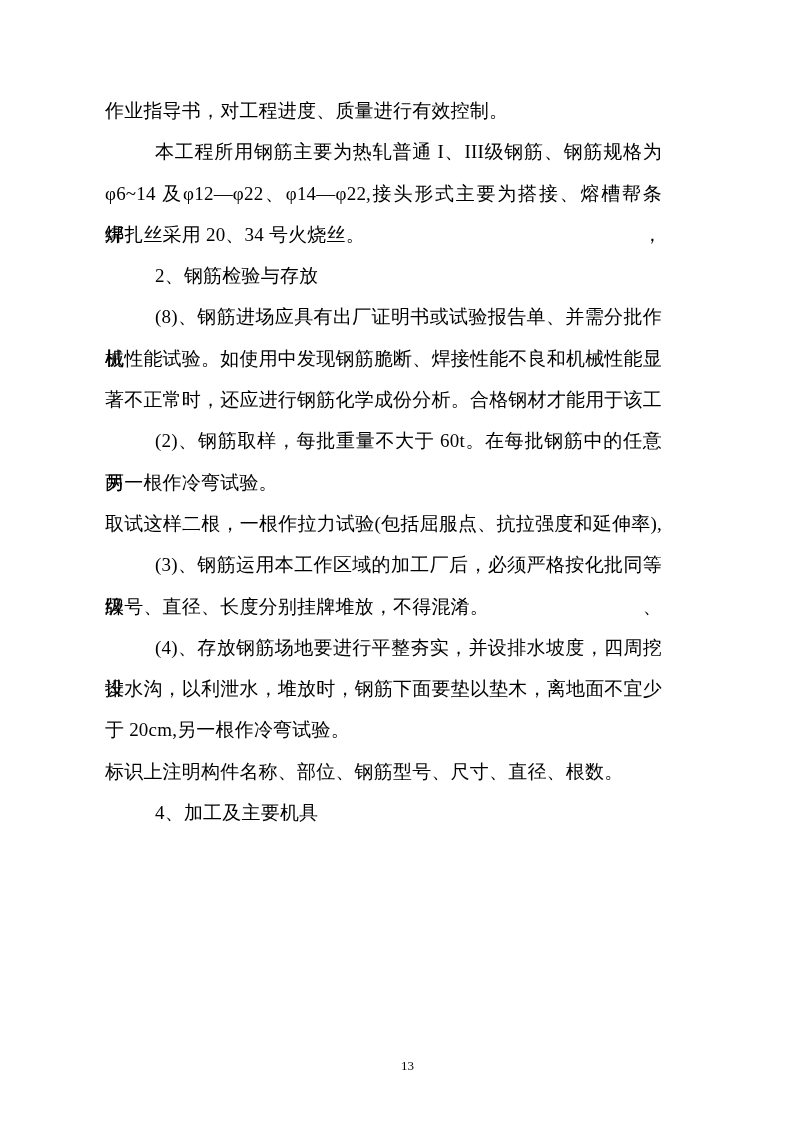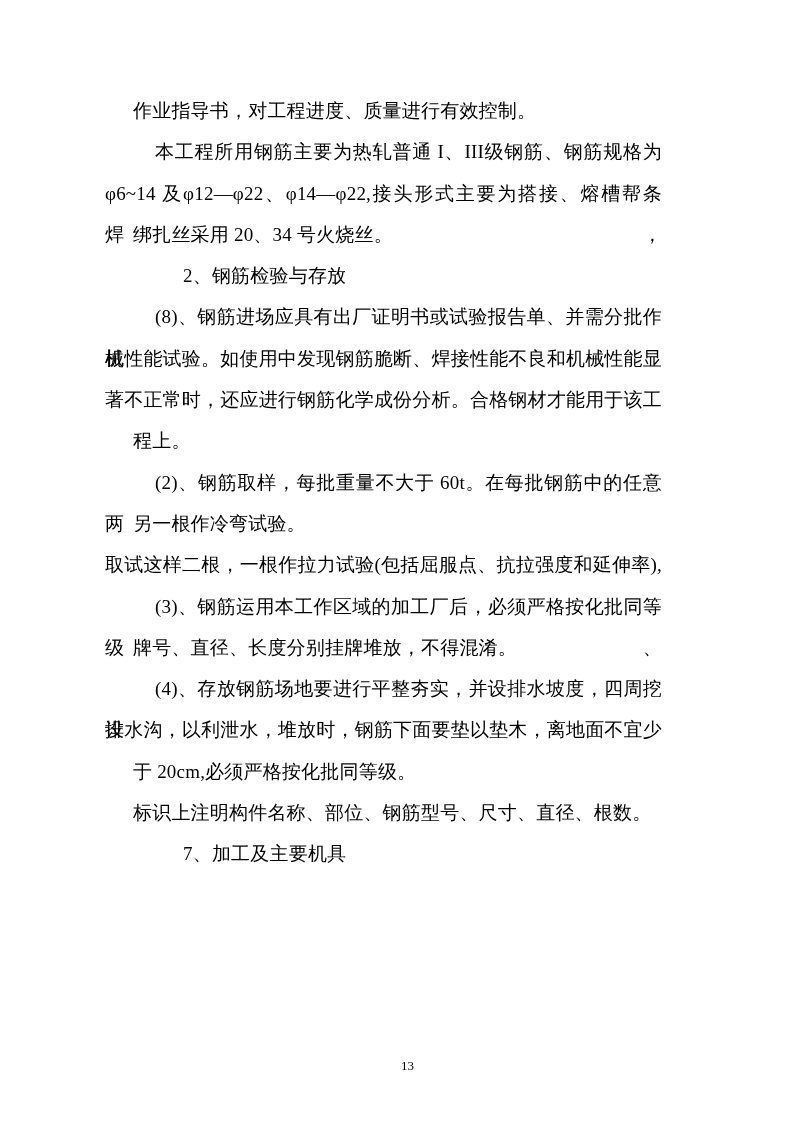--- a/index.html
+++ b/index.html
@@ -35,21 +35,21 @@
     letter-spacing: 0.2px;
     overflow: visible;
   }
   
   .ind { text-indent: 50px; }
   
   .jf {
     text-align: justify;
     text-align-last: justify;
   }
-  .nw { white-space: nowrap; margin-left: 28px; }
+  .nw { white-space: nowrap; }
   .footer {
     position: absolute;
     top: 1057px;
     left: 0;
     width: 793px;
     text-align: center;
     font-size: 13px;
     line-height: 18px;
     text-indent: 22px;
   }
@@ -60,26 +60,25 @@
 <div class="page">
   <div class="content">
     <div class="ln nw">作业指导书，对工程进度、质量进行有效控制。</div>
     <div class="ln ind jf">本工程所用钢筋主要为热轧普通 I、III级钢筋、钢筋规格为</div>
     <div class="ln jf">φ6~14 及φ12—φ22、φ14—φ22,接头形式主要为搭接、熔槽帮条焊，</div>
     <div class="ln nw">绑扎丝采用 20、34 号火烧丝。</div>
     <div class="ln ind nw">2、钢筋检验与存放</div>
     <div class="ln ind jf">(8)、钢筋进场应具有出厂证明书或试验报告单、并需分批作机</div>
     <div class="ln jf">械性能试验。如使用中发现钢筋脆断、焊接性能不良和机械性能显</div>
     <div class="ln jf">著不正常时，还应进行钢筋化学成份分析。合格钢材才能用于该工</div>
-    <div class="ln nw">程上。</div>
     <div class="ln ind jf">(2)、钢筋取样，每批重量不大于 60t。在每批钢筋中的任意两</div>
     <div class="ln nw">另一根作冷弯试验。</div>
     <div class="ln jf">取试这样二根，一根作拉力试验(包括屈服点、抗拉强度和延伸率),</div>
     <div class="ln ind jf">(3)、钢筋运用本工作区域的加工厂后，必须严格按化批同等级、</div>
     <div class="ln nw">牌号、直径、长度分别挂牌堆放，不得混淆。</div>
     <div class="ln ind jf">(4)、存放钢筋场地要进行平整夯实，并设排水坡度，四周挖设</div>
     <div class="ln jf">排水沟，以利泄水，堆放时，钢筋下面要垫以垫木，离地面不宜少</div>
-    <div class="ln nw">于 20cm,必须严格按化批同等级。</div>
+    <div class="ln nw">于 20cm,另一根作冷弯试验。</div>
     <div class="ln nw">标识上注明构件名称、部位、钢筋型号、尺寸、直径、根数。</div>
-    <div class="ln ind nw">7、加工及主要机具</div>
+    <div class="ln ind nw">4、加工及主要机具</div>
   </div>
   <div class="footer">13</div>
 </div>
 
 </body></html>

